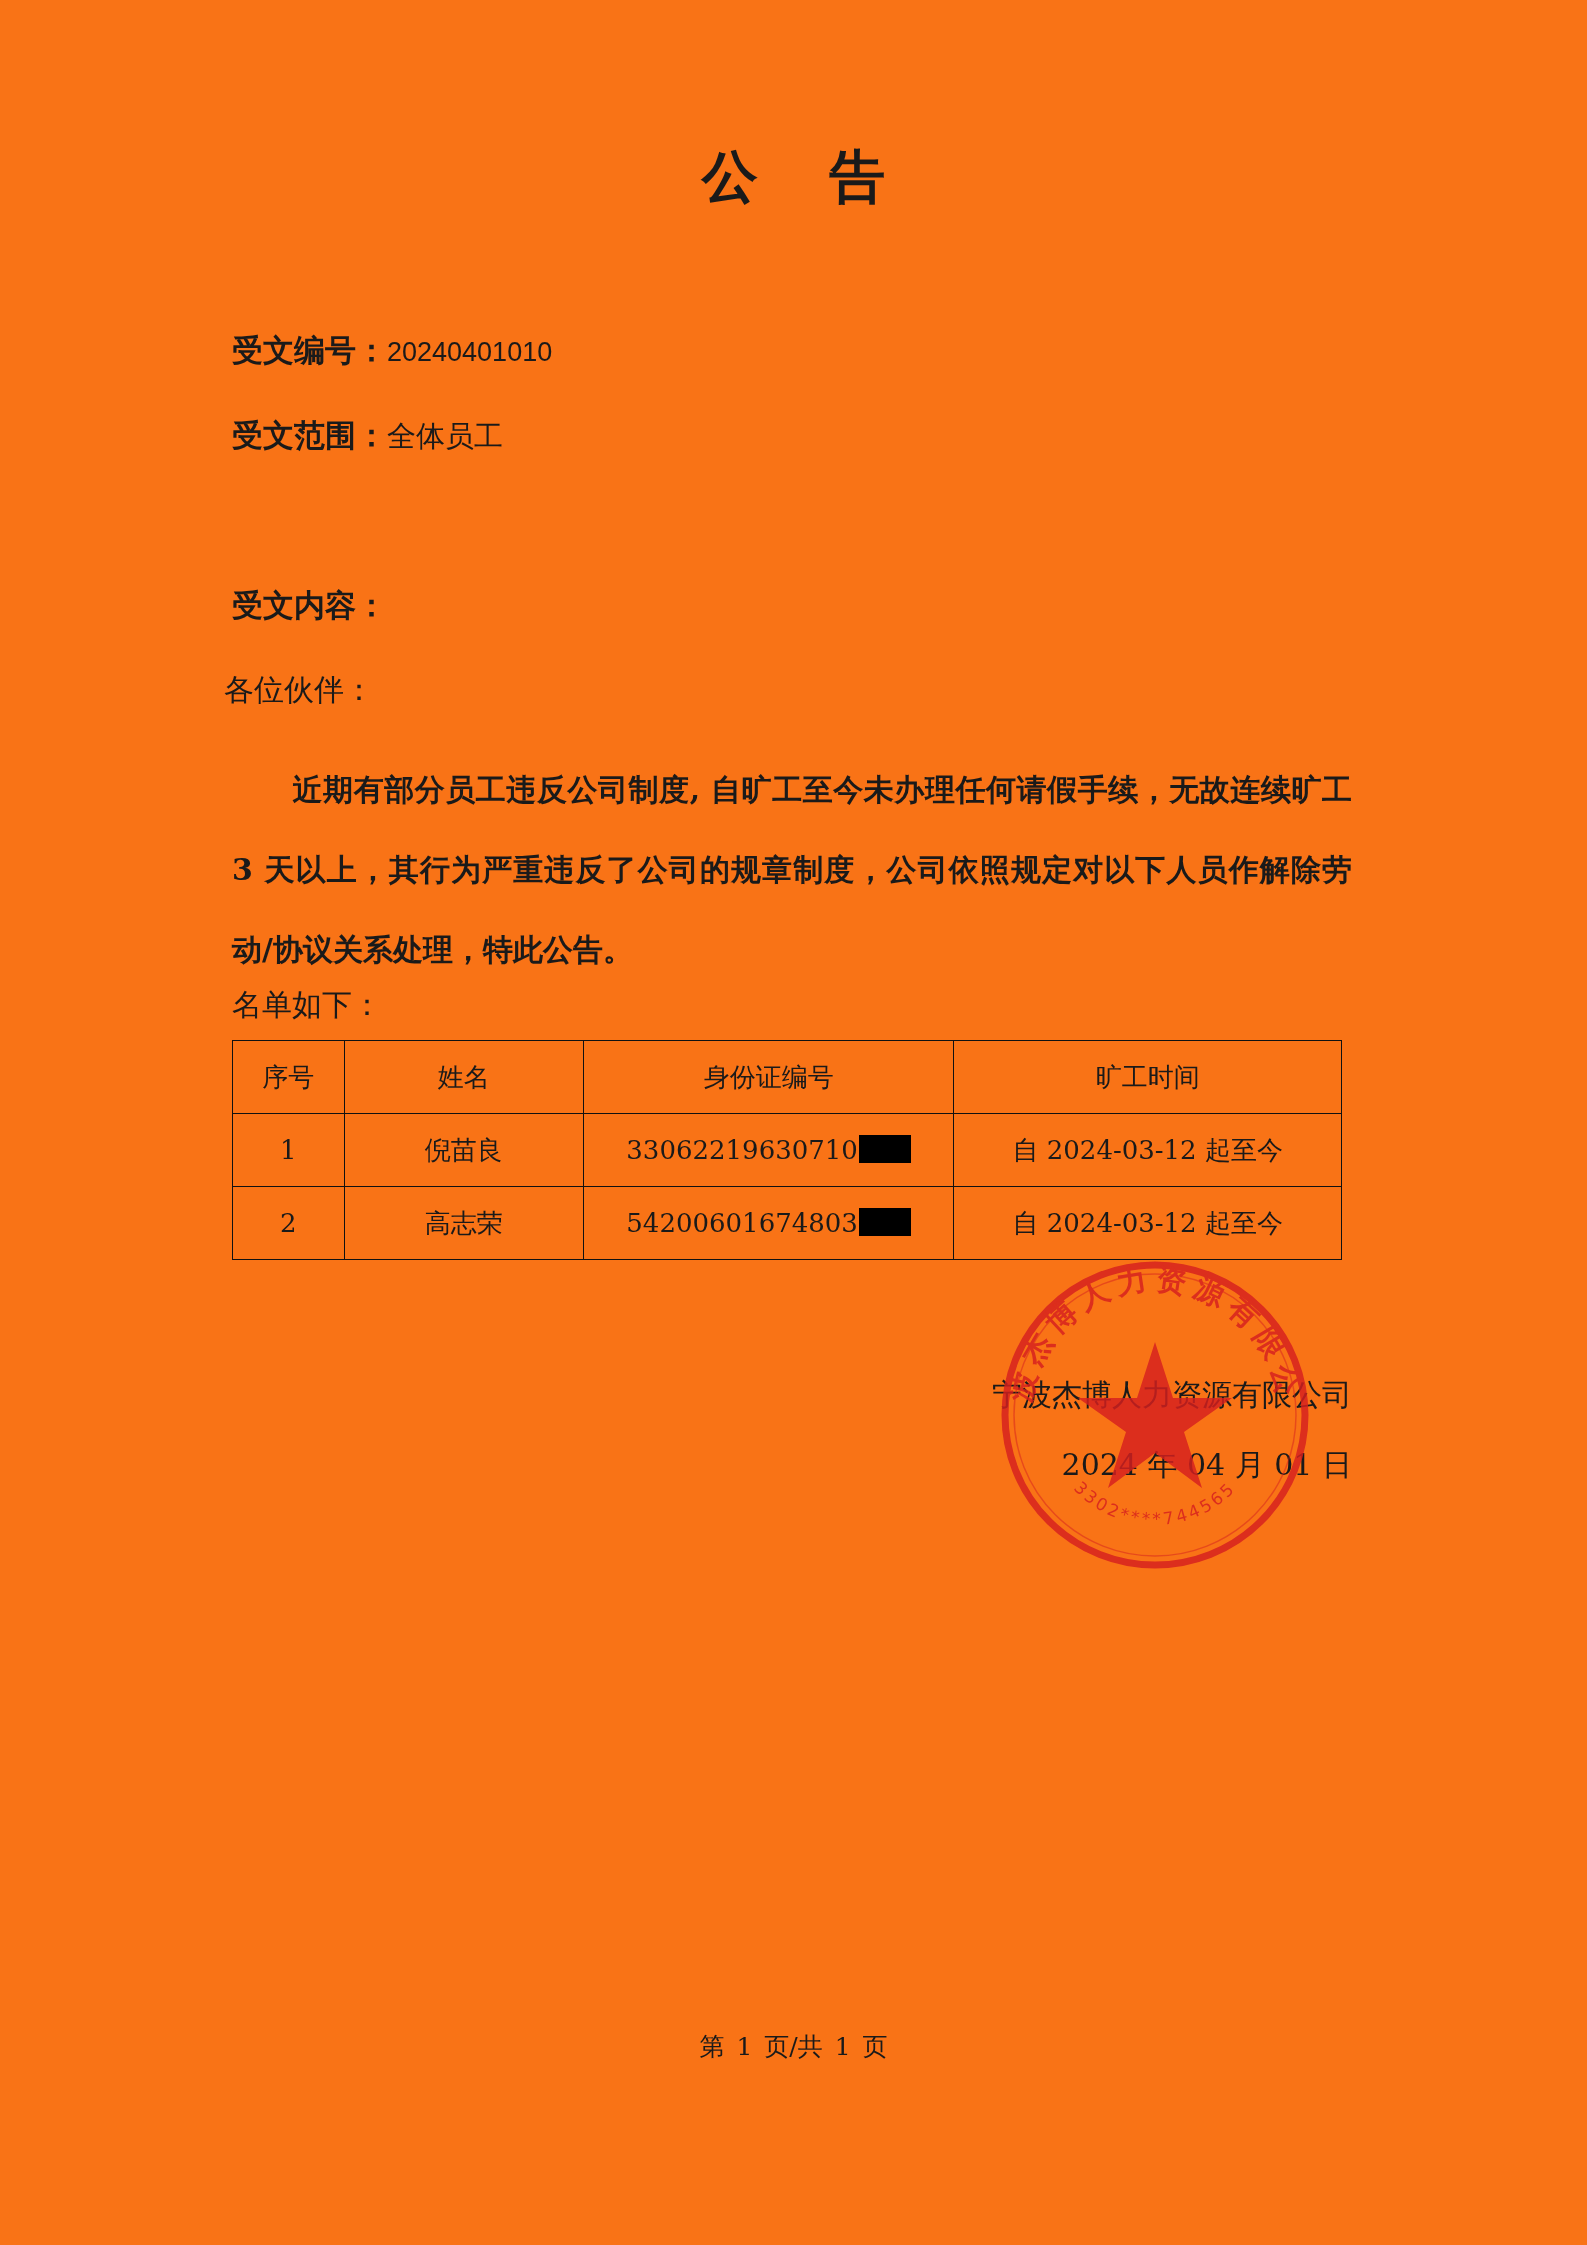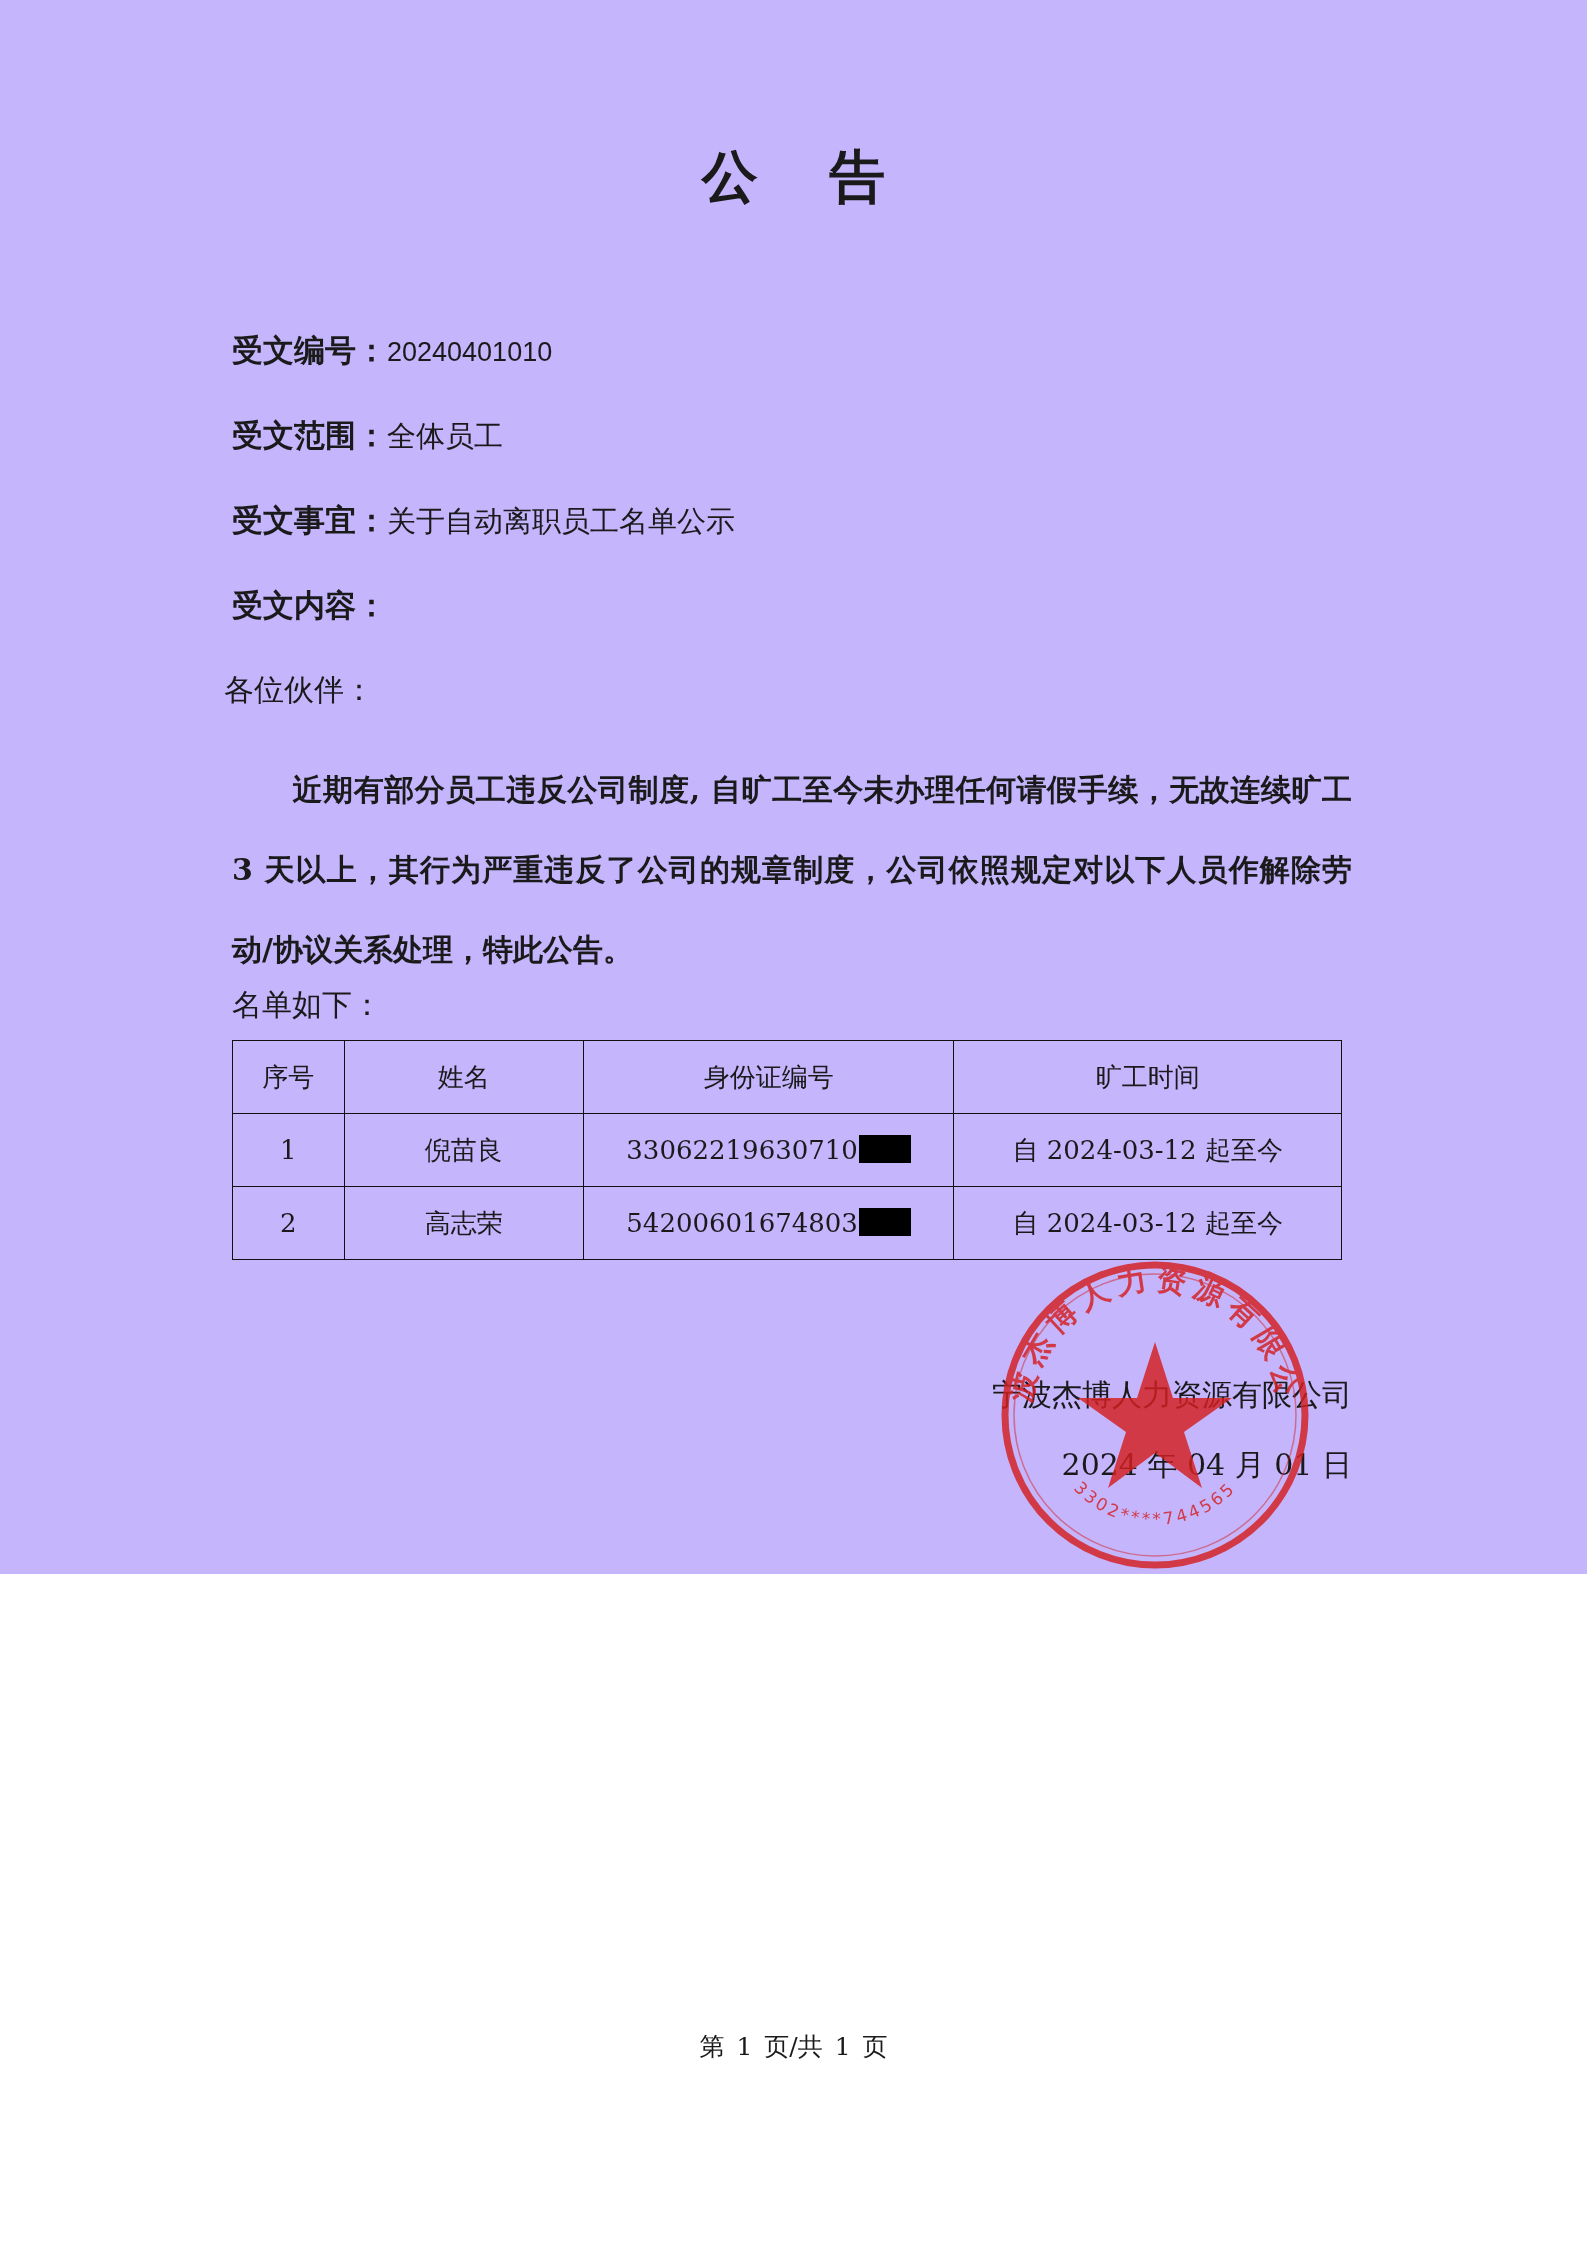--- a/index.html
+++ b/index.html
@@ -12,22 +12,22 @@
     height: 2245px;
     position: relative;
     font-family: "DejaVu Serif", "Liberation Serif", serif;
     color: #1a1a1a;
     overflow: hidden;
   }
   .page {
     position: absolute;
     left: 0; top: 0;
     width: 1587px;
-    height: 1574px;
-    background: #c4b5fd;
+    height: 2245px;
+    background: #f97316;
   }
   .doc-title {
     position: absolute;
     left: 0;
     top: 140px;
     width: 1587px;
     text-align: center;
     font-size: 56px;
     font-weight: bold;
     letter-spacing: 26px;
@@ -157,23 +157,20 @@
   <div class="doc-title">公 告</div>
 
   <div class="field field-no">
     <span class="lbl">受文编号：</span><span class="val">20240401010</span>
   </div>
 
   <div class="field field-scope">
     <span class="lbl">受文范围：</span><span class="val">全体员工</span>
   </div>
 
-  <div class="field field-subject">
-    <span class="lbl">受文事宜：</span><span class="val">关于自动离职员工名单公示</span>
-  </div>
 
   <div class="field field-content">
     <span class="lbl">受文内容：</span>
   </div>
 
   <div class="salutation">各位伙伴：</div>
 
   <div class="para"><span class="indent"></span><span>近期有部分员工违反公司制度, 自旷工至今未办理任何请假手续，无故连续旷工 3 天以上，其行为严重违反了公司的规章制度，公司依照规定对以下人员作解除劳动/协议关系处理，特此公告。</span></div>
 
   <div class="list-label">名单如下：</div>

